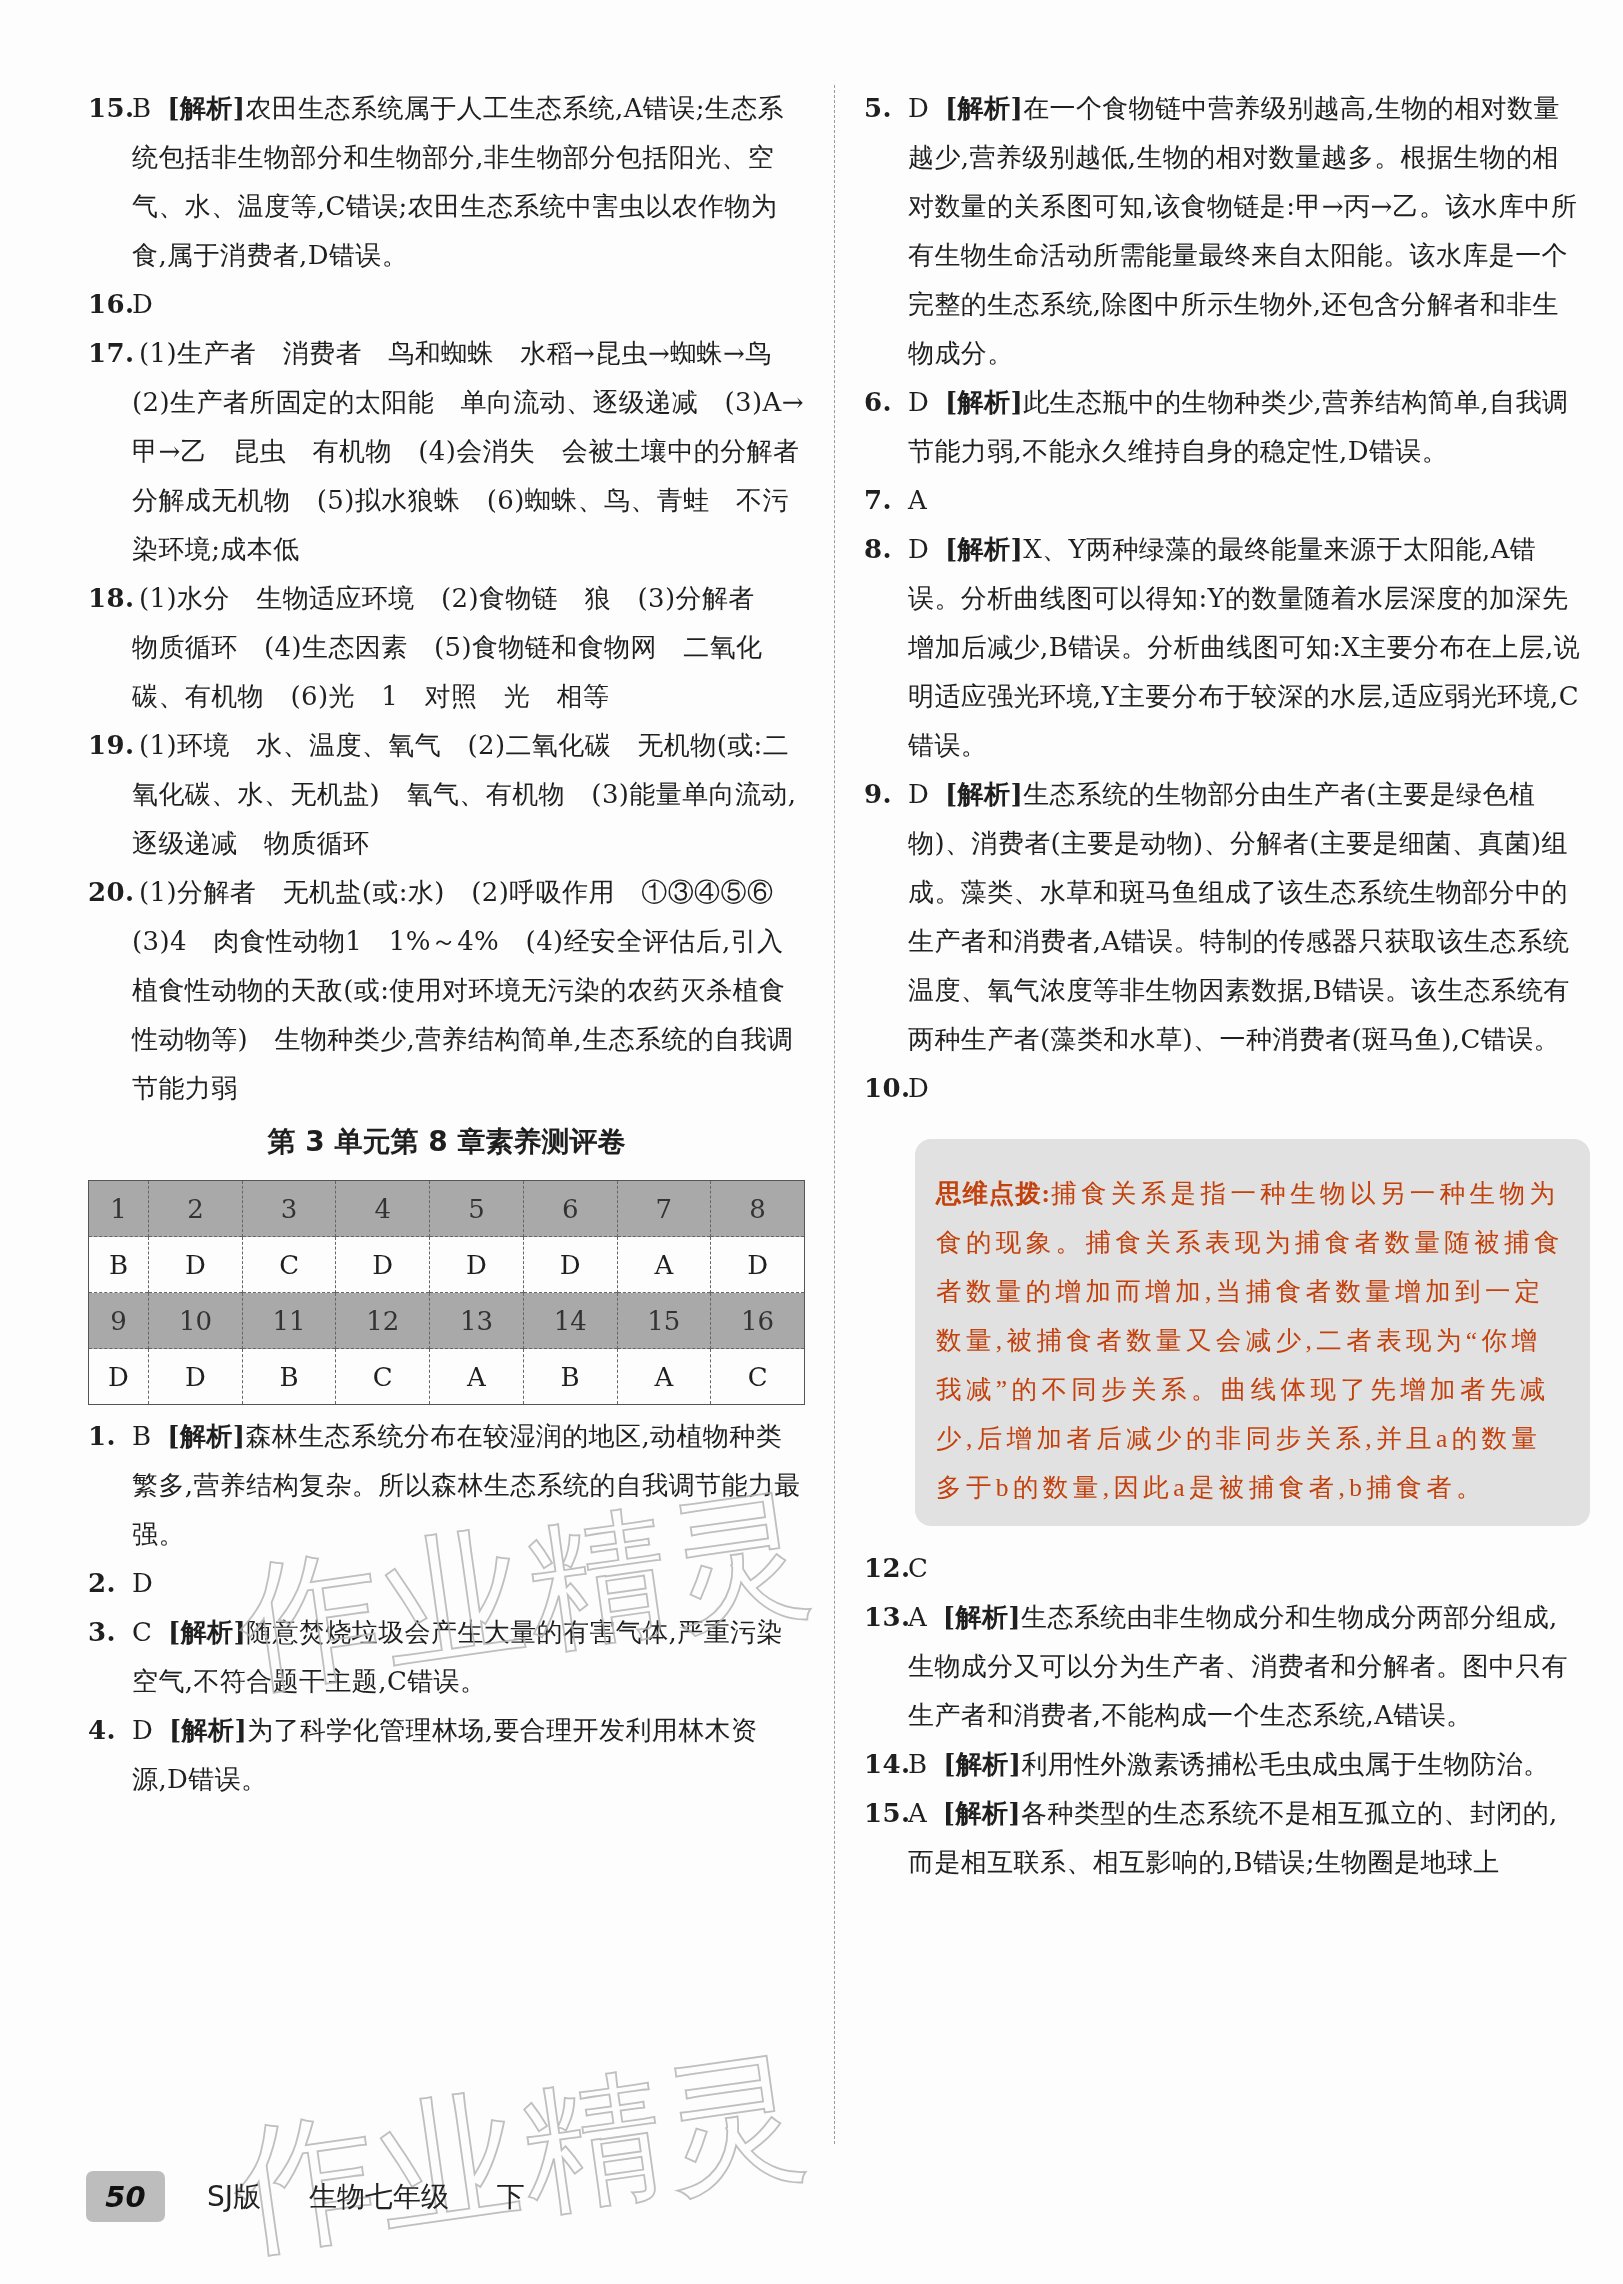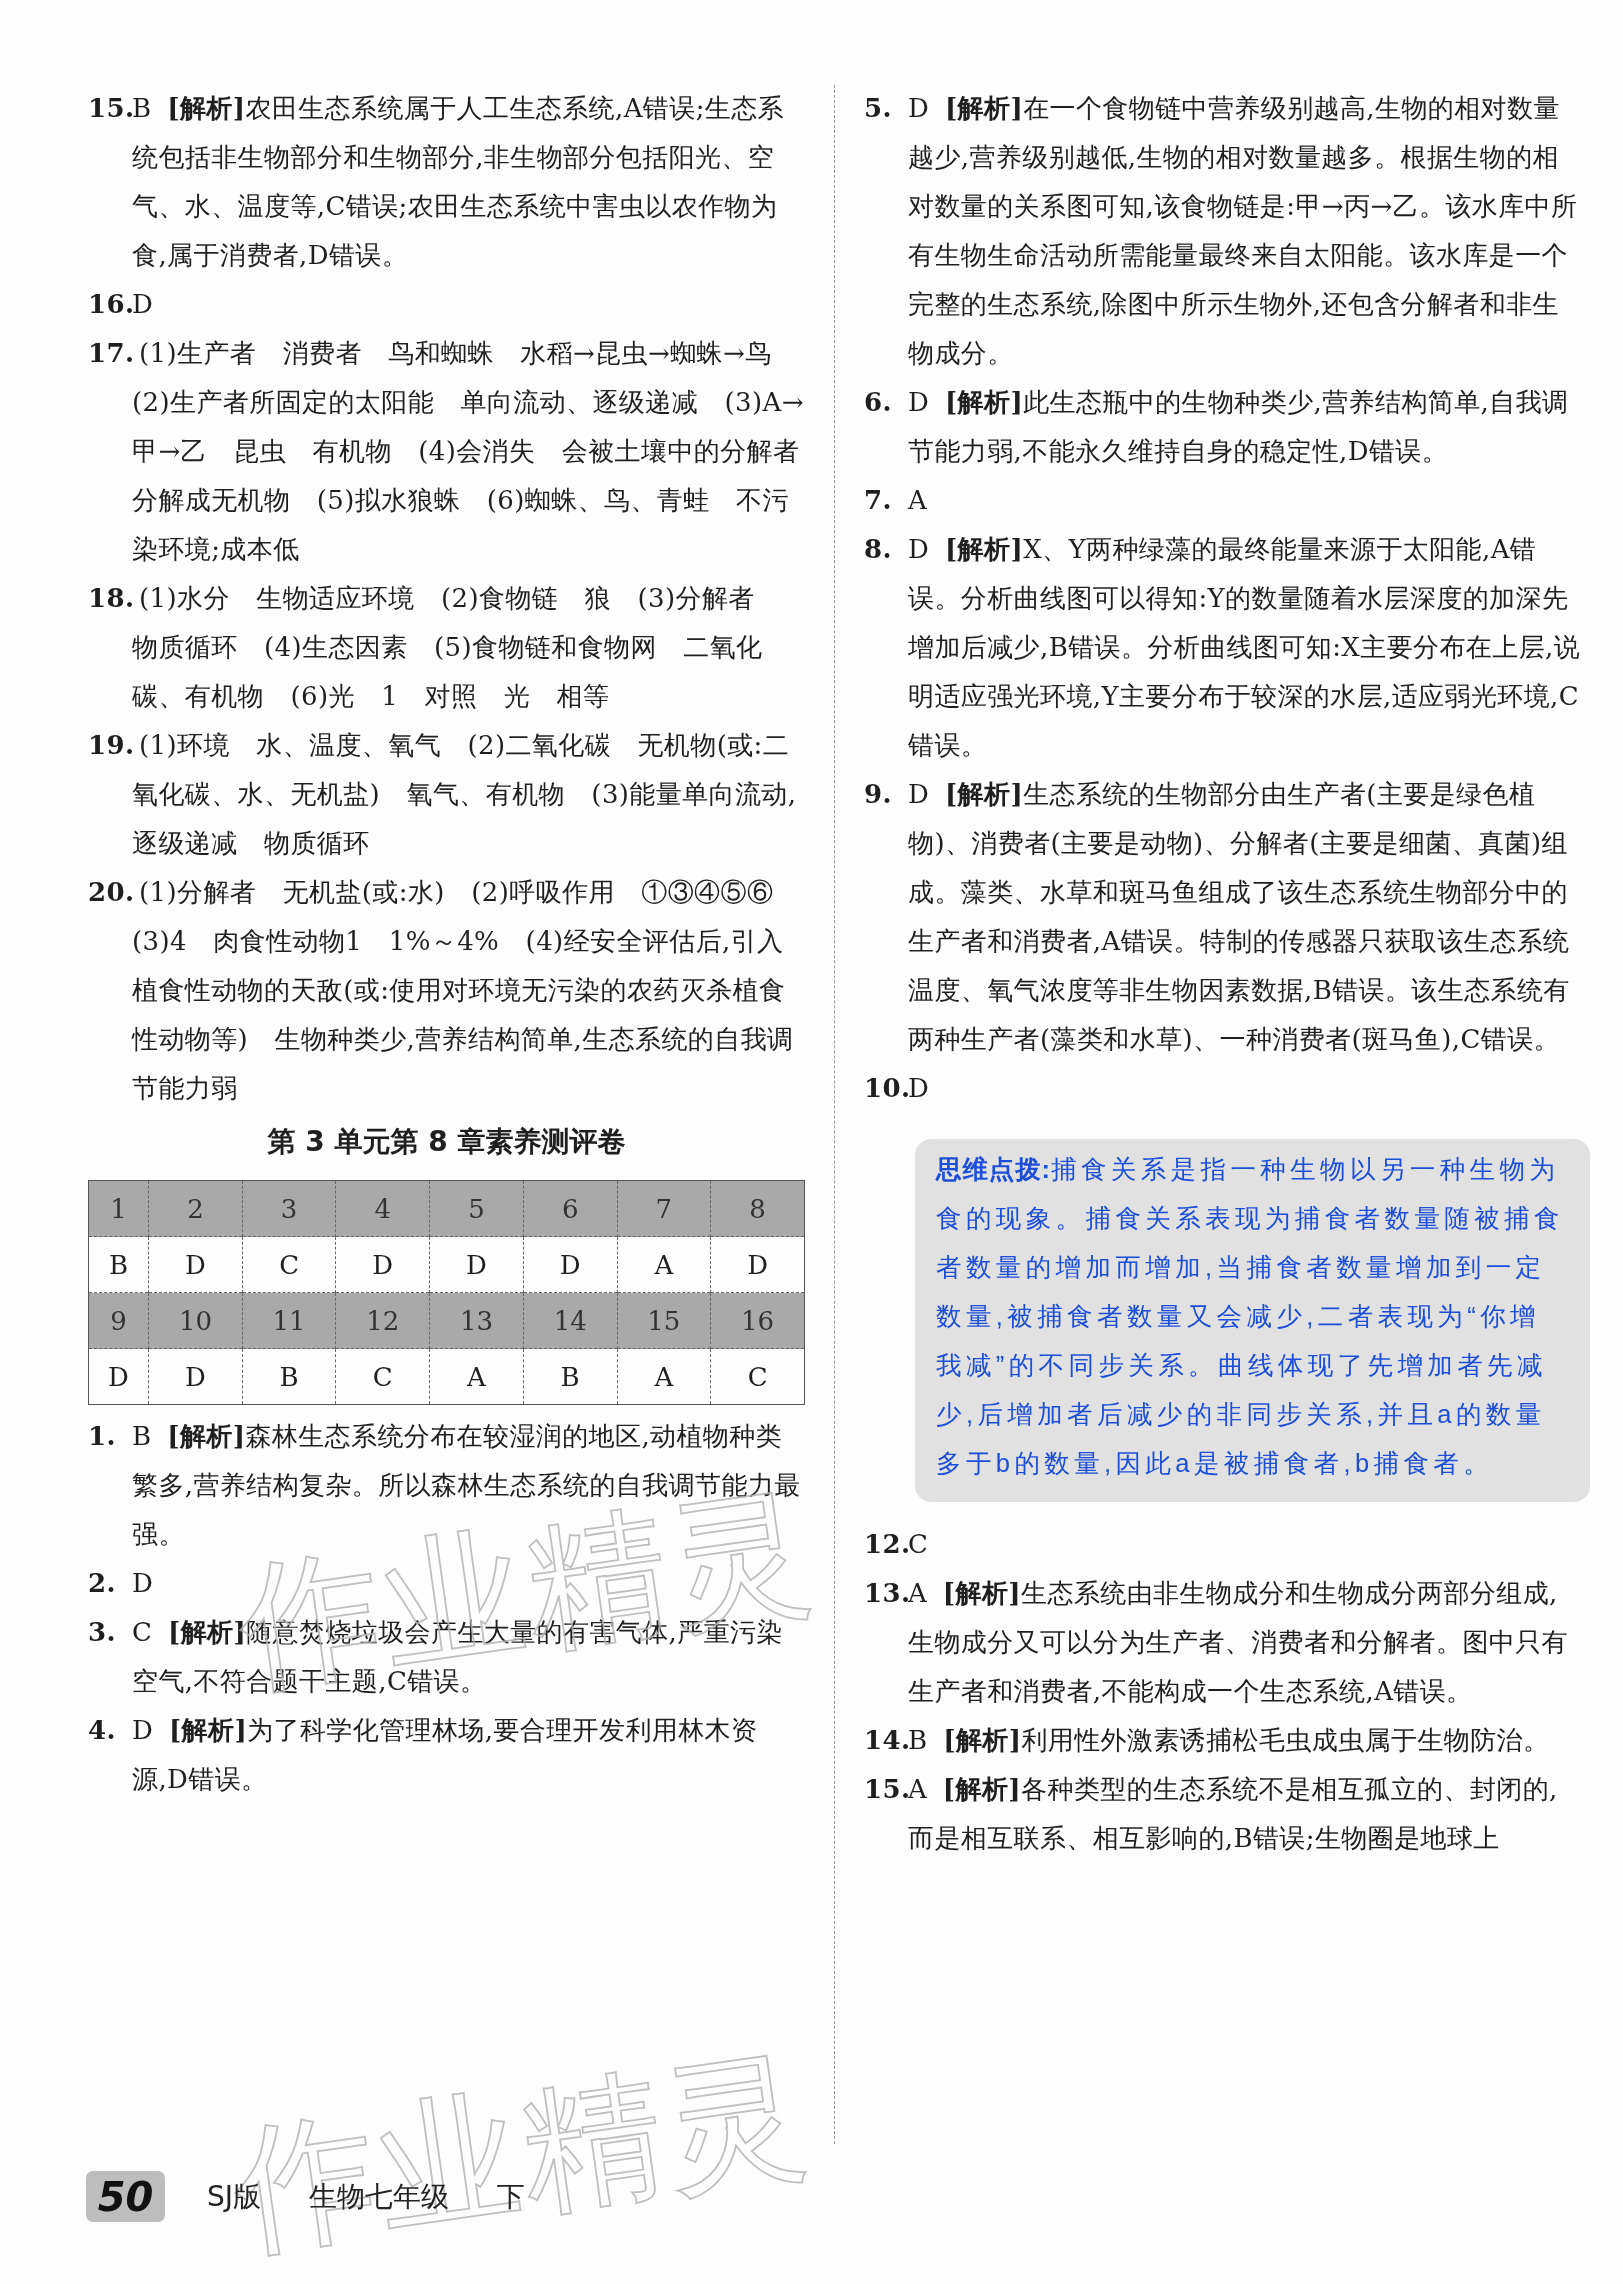--- a/index.html
+++ b/index.html
@@ -33,34 +33,34 @@
     width: 717px; border-collapse: collapse; margin: 12.3px 0 7px 0;
     border: 1.8px solid #555; font-size: 26px; text-align: center;
   }
   table.answers td {
     height: 55px; border-left: 1.3px dashed #666; border-top: 1.3px dashed #666; padding: 0;
   }
   table.answers td:first-child { border-left: none; }
   table.answers tr.head td { background: #a9a9a9; color: #333; }
   table.answers tr:first-child td { border-top: none; }
   .tipbox {
-    background: #e1e1e1; border-radius: 16px; padding: 6px 21px 14px 21px;
+    background: #e1e1e1; border-radius: 16px; padding: 30px 21px 14px 21px;
     font-size: 25.5px; line-height: 49px; letter-spacing: 4.4px;
-    font-family: Liberation Sans, sans-serif; color: #1d4ed8;
+    font-family: Liberation Serif, serif; color: #c2410c;
   }
   .tipbox .tip-label { font-weight: bold; letter-spacing: 0.9px; }
   .tip-left { margin: 16px 0 17.6px 40px; width: 651px; }
   .tip-right { margin: 26px 0 17.6px 51px; width: 633px; }
   .footer {
     position: absolute; left: 86px; top: 2171px; height: 51px; display: flex; align-items: center;
   }
   .page-badge {
     width: 79px; height: 51px; background: #bdbdbd; border-radius: 7px;
     font-family: "DejaVu Sans", "Liberation Sans", sans-serif; font-style: italic; font-weight: bold;
-    font-size: 40px; color: #111; display: flex; align-items: center; justify-content: center;
+    font-size: 29px; color: #111; display: flex; align-items: center; justify-content: center;
   }
   .footer-text {
     margin-left: 42px; font-family: "DejaVu Sans", "Liberation Sans", sans-serif;
     font-size: 28px; color: #222; word-spacing: 16px; text-align: right;
   }
   .footer-text span { margin-right: 23px; }
   .watermark {
     position: absolute; font-family: "DejaVu Sans", "Liberation Sans", sans-serif;
     font-size: 141px; color: transparent; -webkit-text-stroke: 1.8px #b5b5b5;
     letter-spacing: 3.5px; transform: rotate(-8deg); pointer-events: none; opacity: 0.85;

